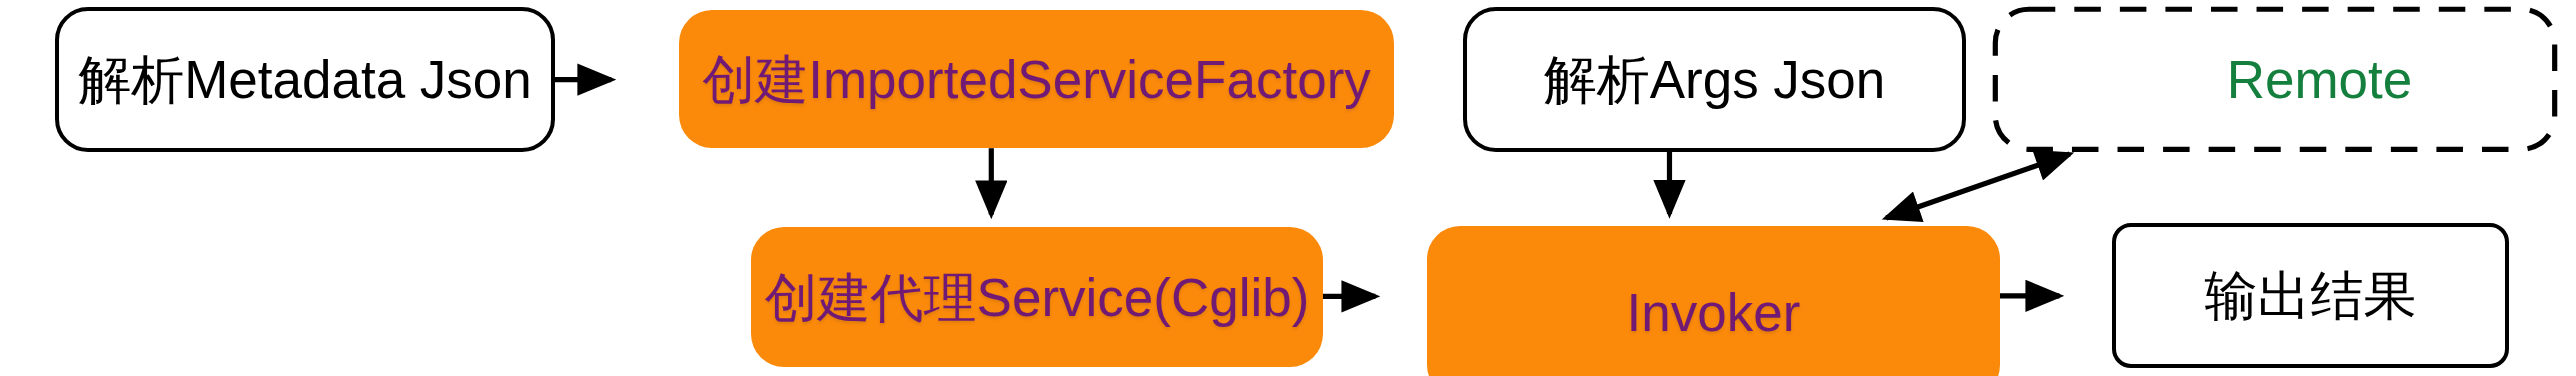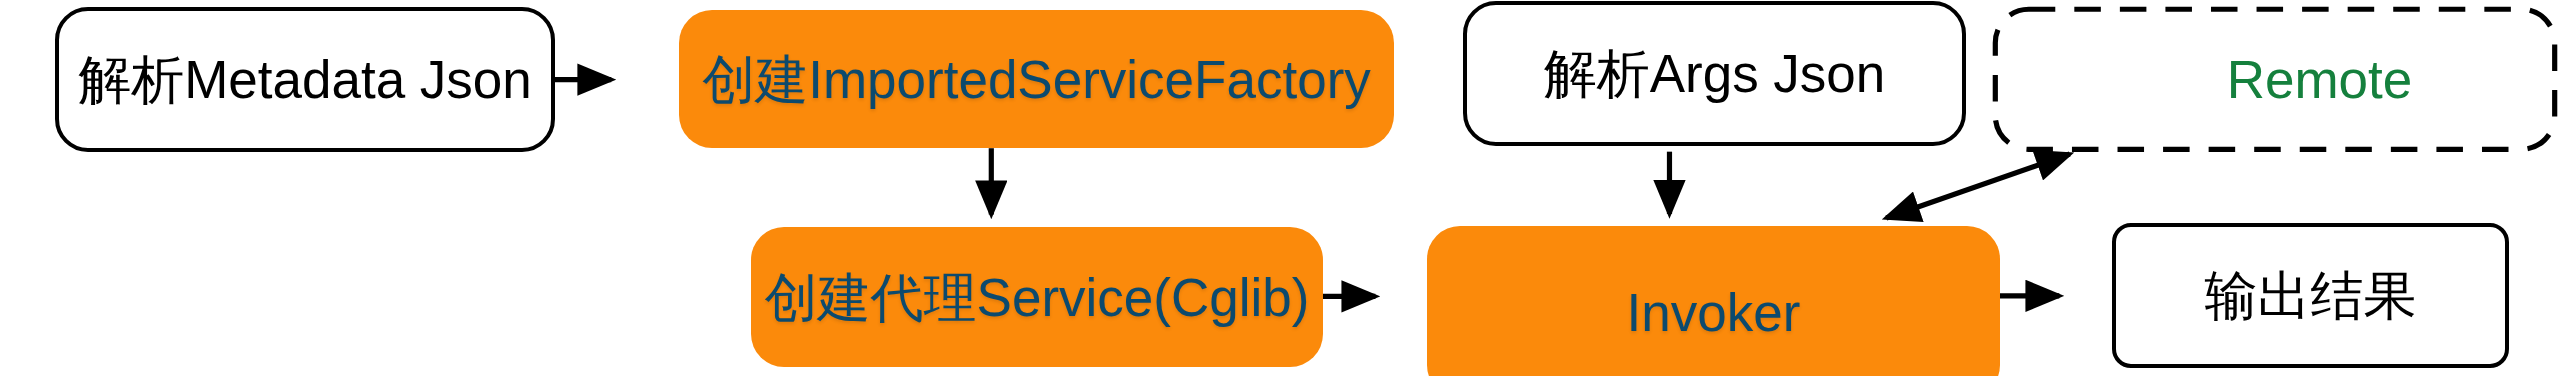--- a/index.html
+++ b/index.html
@@ -29,32 +29,32 @@
     margin-left: 44px;
   }
   .node.outlined {
     background: #ffffff;
     border: 4.6px solid #000000;
     color: #000000;
   }
   .node.filled {
     background: var(--accent, #FB8A0B);
     border: none;
-    color: #0c4a6e;
+    color: #701a75;
     text-shadow: 0 1.7px 3.5px rgba(0,0,0,0.12);
   }
   .node.dashed {
     background: transparent;
     border: none;
     color: #15803d;
   }
   
   #n-parse-metadata-json          { left: 11px;   top: 7px;  width: 500px;  height: 145px; }
   #n-create-imported-service-factory { left: 635px; top: 10.4px;  width: 715px; height: 138px; }
-  #n-parse-args-json              { left: 1419px; top: 1px;  width: 503px;  height: 145px; }
+  #n-parse-args-json              { left: 1419px; top: 7px;  width: 503px;  height: 145px; }
   #n-remote                       { left: 1993px; top: 7px;  width: 565px;  height: 145px; }
   #n-create-proxy-service-cglib   { left: 707px; top: 227px; width: 572px;  height: 140px; }
   #n-invoker                      { left: 1383px; top: 226px; width: 573px;  height: 172px; }
   #n-output-result                { left: 2068px; top: 223px; width: 397px;  height: 145px; border-radius: 19px; }
 
   svg.overlay {
     position: absolute;
     left: 0;
     top: 0;
     width: 2576px;

